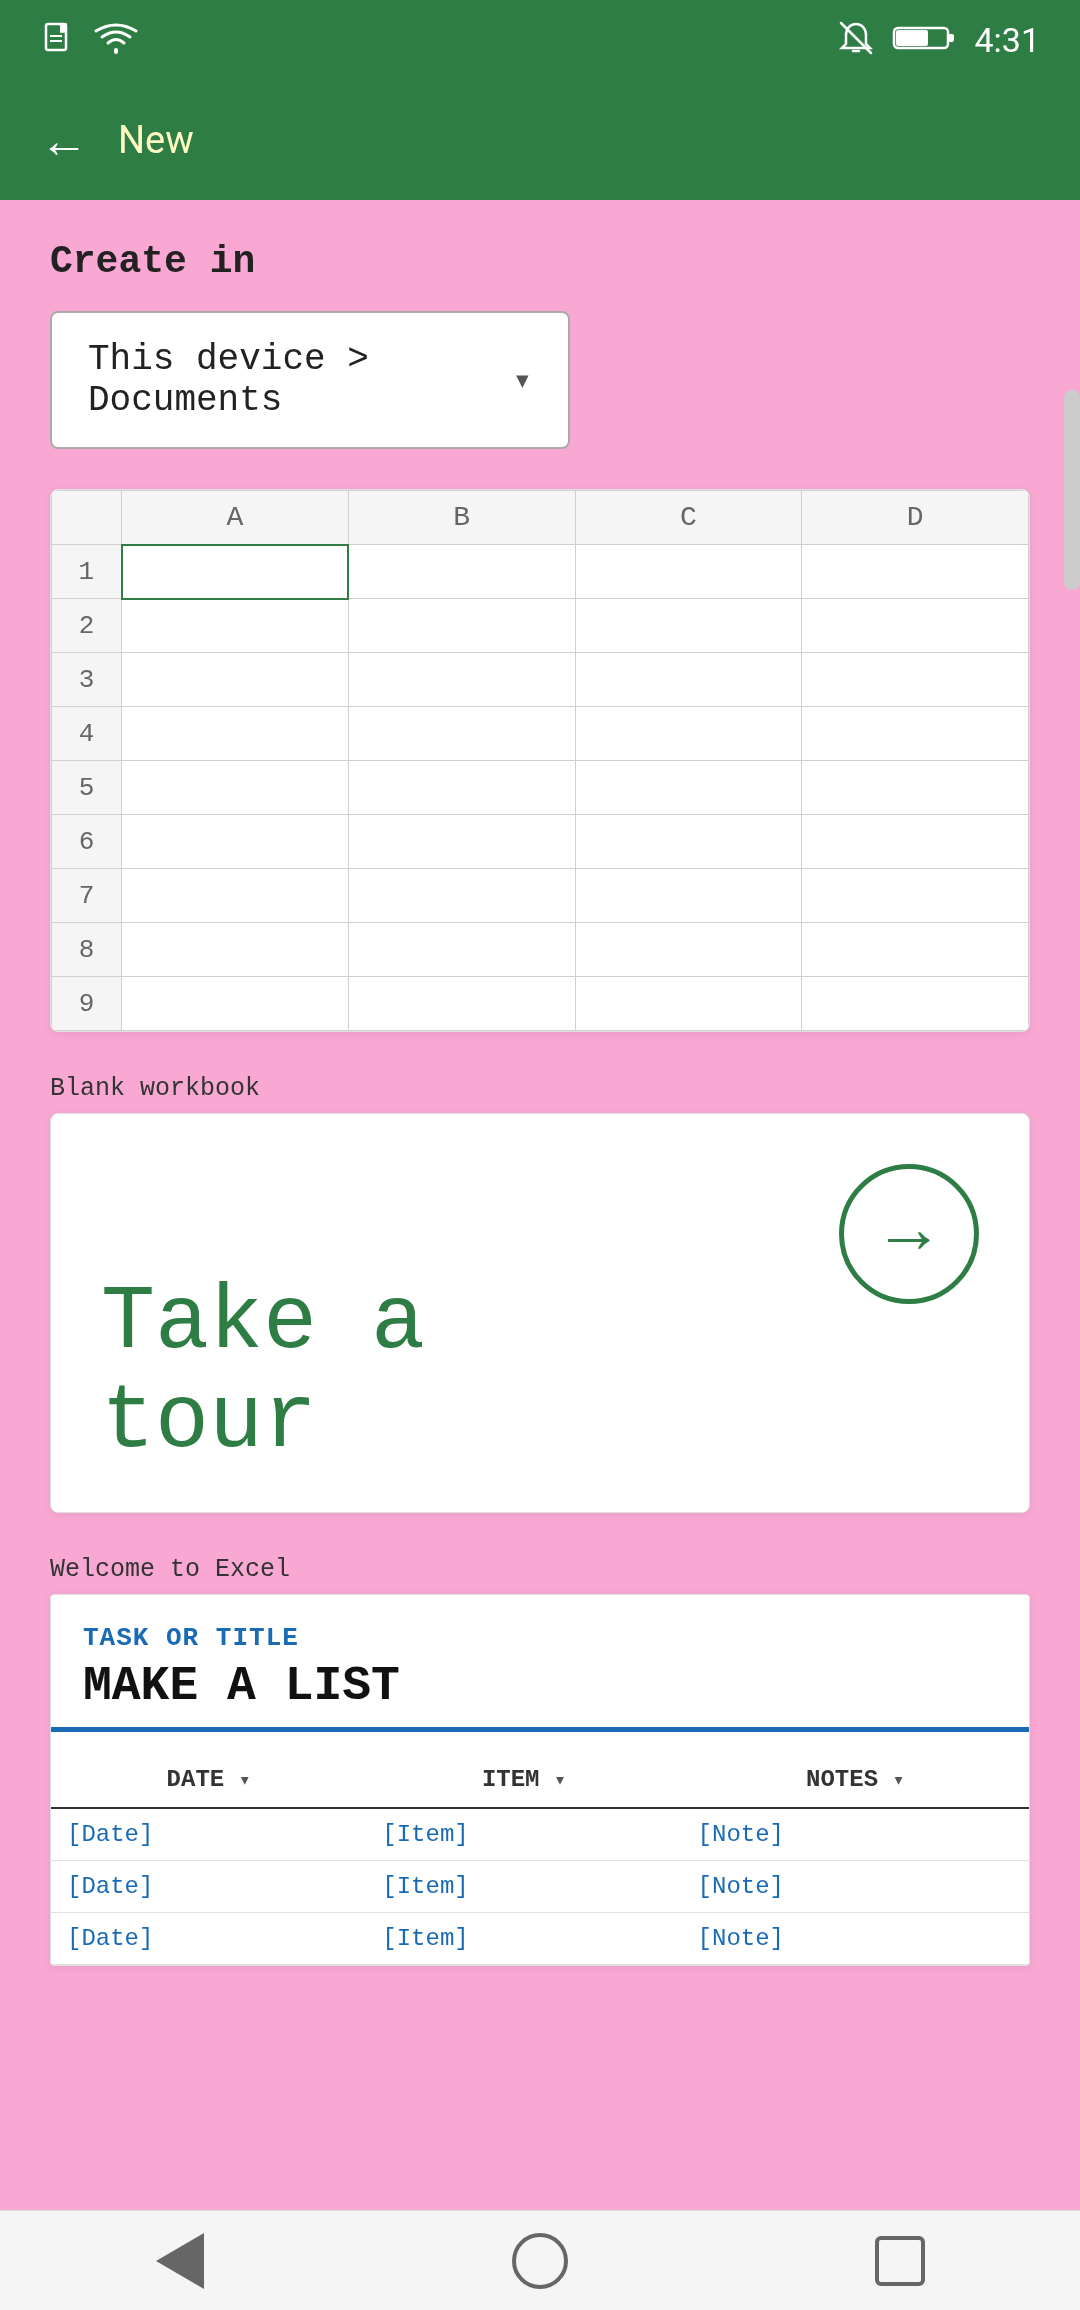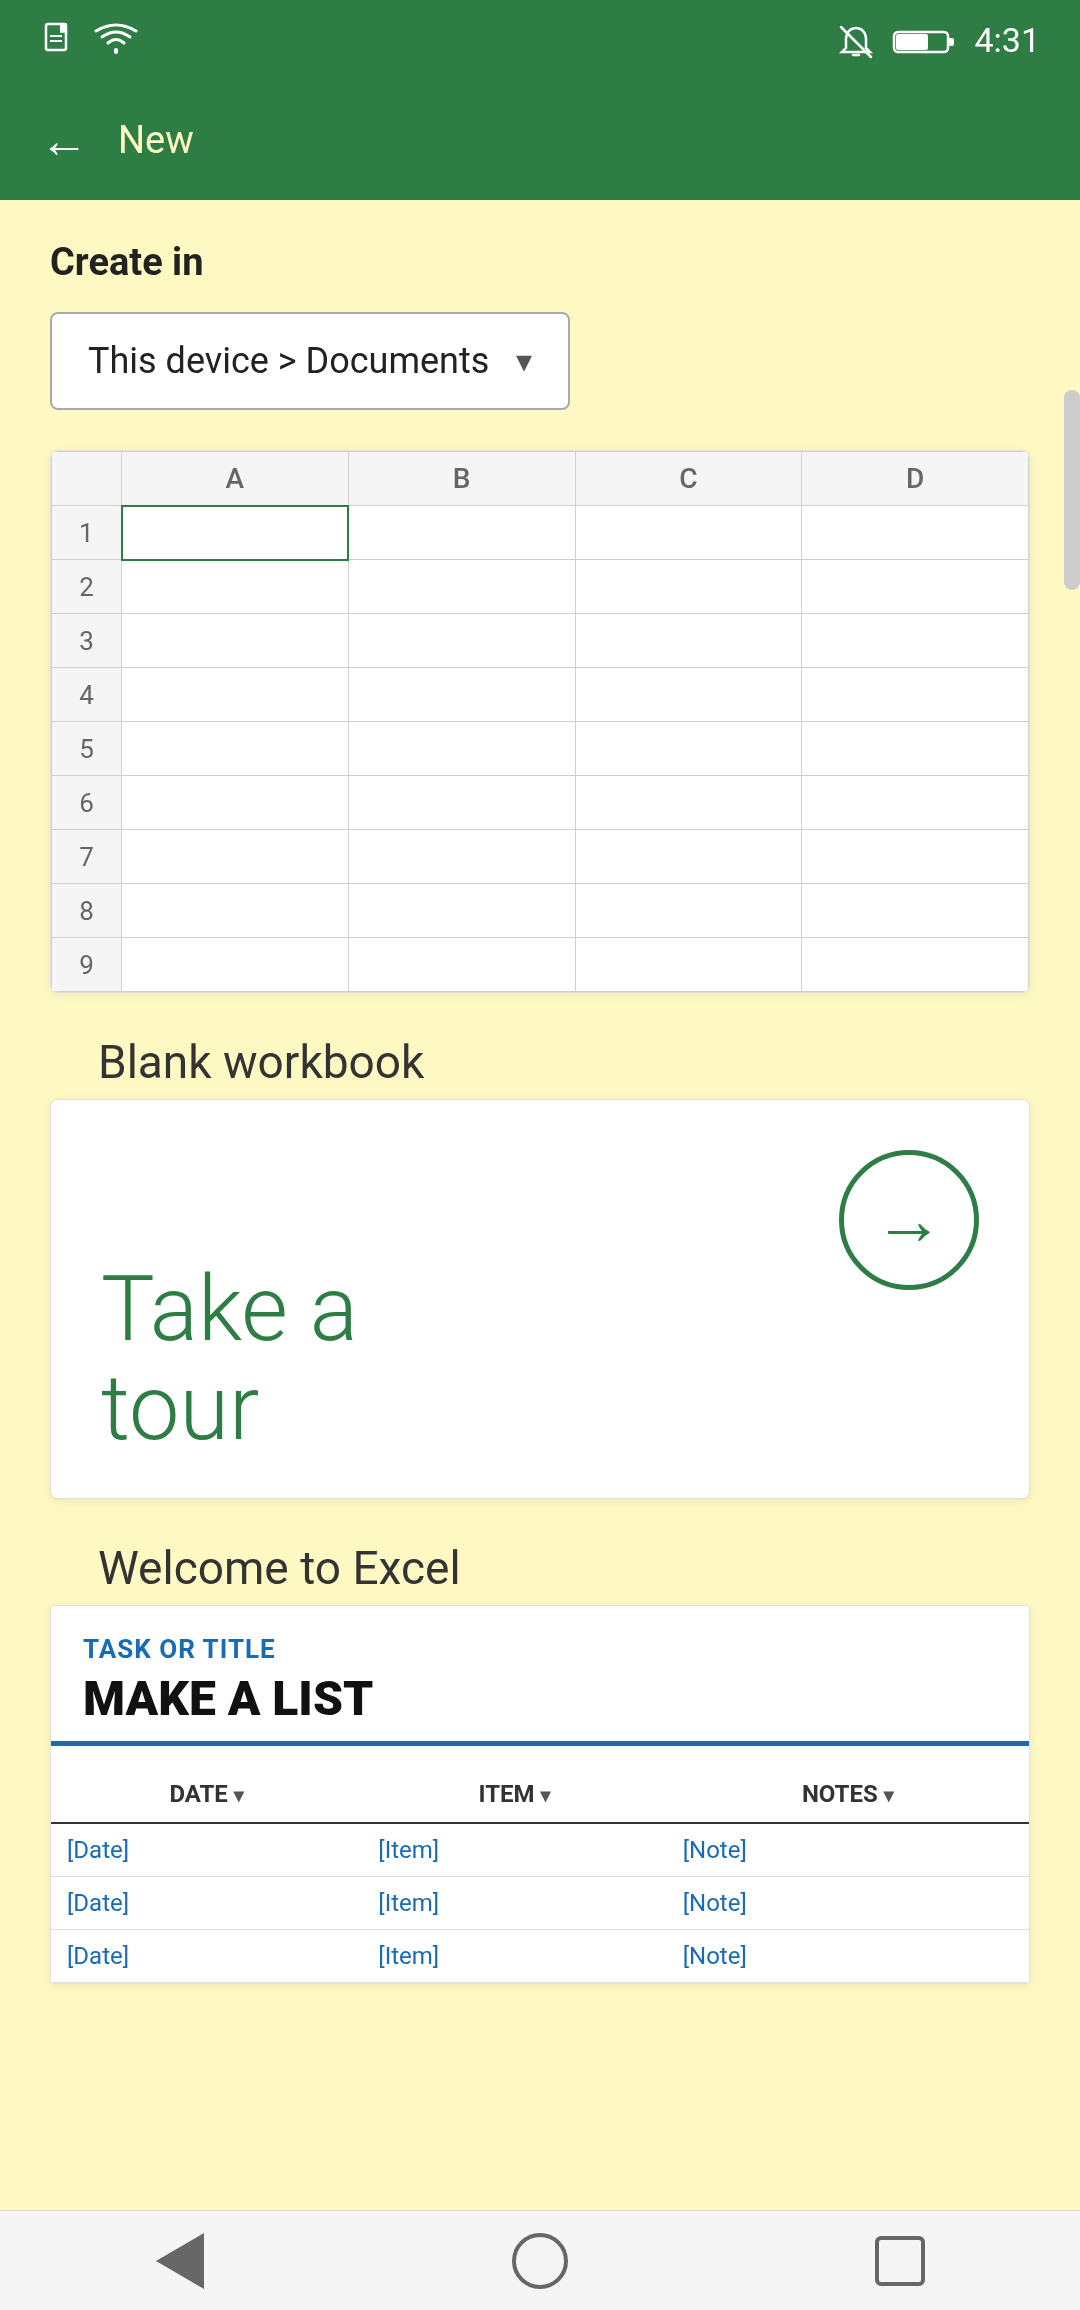--- a/index.html
+++ b/index.html
@@ -23,21 +23,21 @@
       justify-content: space-between;
       padding: 0 40px;
     }
     .status-left {
       display: flex;
       align-items: center;
       gap: 18px;
     }
     .status-right {
       display: flex;
-      align-items: flex-end;
+      align-items: flex-start;
       gap: 18px;
       color: white;
       font-size: 32px;
     }
 
     
     .app-bar {
       background: #2e7d44;
       height: 120px;
       display: flex;
@@ -54,23 +54,24 @@
       align-items: center;
     }
     .app-bar-title {
       color: #fef9c3;
       font-size: 38px;
       font-weight: 400;
     }
 
     
     .content {
-      background: #fef9c3;
+      background: #f9a8d4;
       padding: 40px 50px 0 50px;
       min-height: calc(2310px - 200px - 100px);
+      font-family: Liberation Mono, monospace;
     }
 
     
     .create-in-label {
       font-size: 38px;
       font-weight: 700;
       color: #222;
       margin-bottom: 28px;
     }
 
@@ -150,25 +151,24 @@
     }
     .spreadsheet-table .active-cell {
       background: white;
       border: 2.5px solid #2e7d44;
     }
     .col-corner {
       background: #f5f5f5;
       border: 1px solid #d0d0d0;
     }
     .template-label {
-      font-size: 46px;
+      font-size: 25px;
       color: #333;
       padding: 18px 0 10px 0;
       font-weight: 400;
-      margin-left: 48px;
     }
 
     
     .tour-card {
       border: 1px solid #e0e0e0;
       border-radius: 8px;
       background: white;
       overflow: hidden;
       margin-bottom: 24px;
       box-shadow: 0 2px 8px rgba(0,0,0,0.08);

